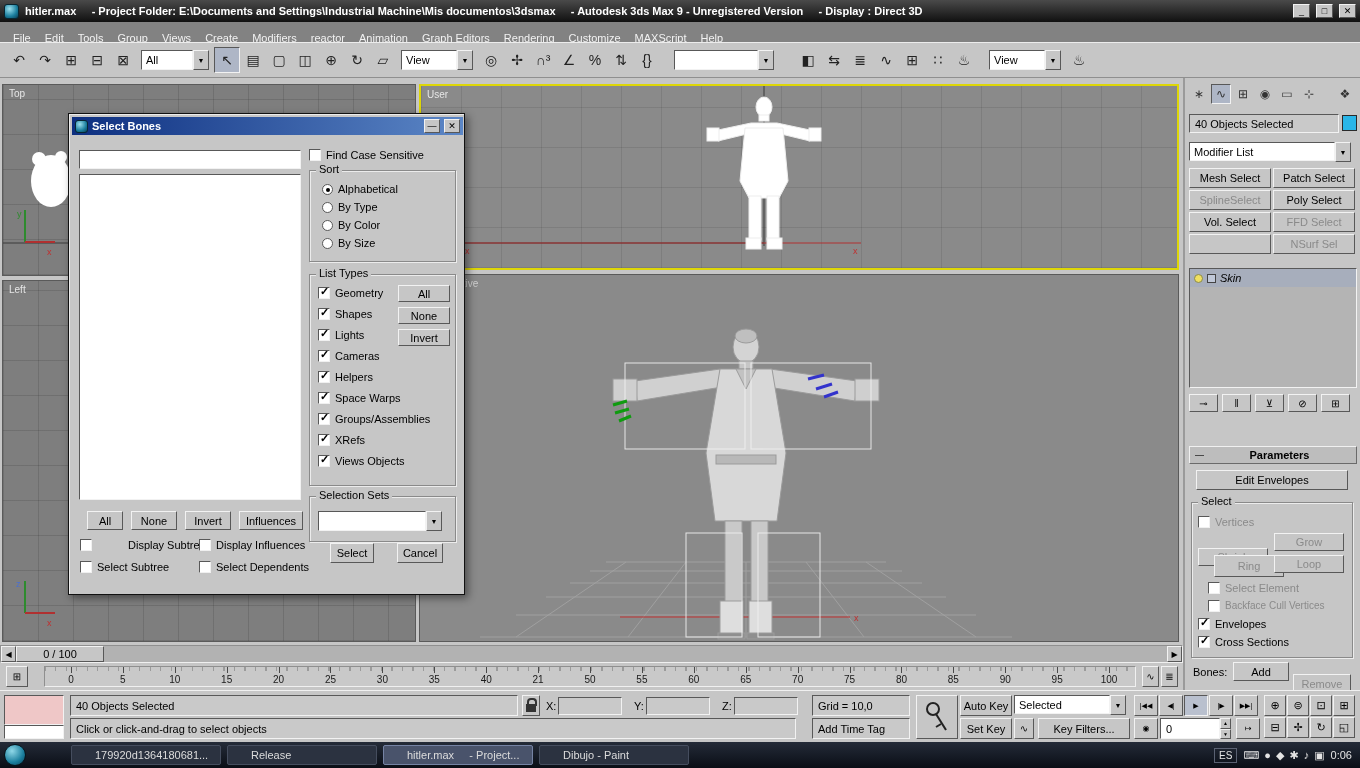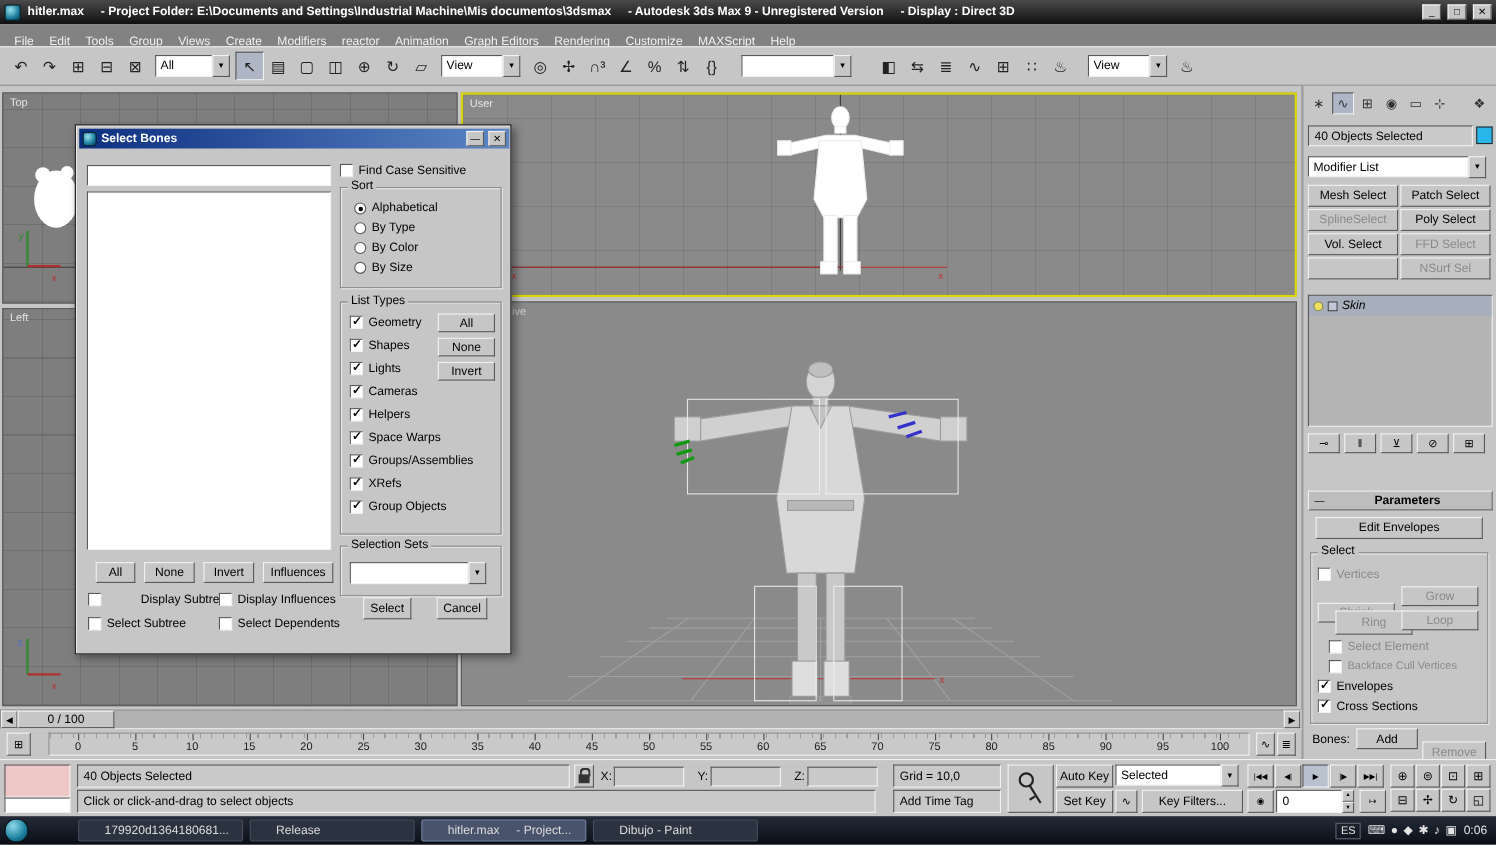--- a/index.html
+++ b/index.html
@@ -485,21 +485,21 @@
 
     <span class="tick-cell">0</span>
         <span class="tick-cell">5</span>
         <span class="tick-cell">10</span>
         <span class="tick-cell">15</span>
         <span class="tick-cell">20</span>
         <span class="tick-cell">25</span>
         <span class="tick-cell">30</span>
         <span class="tick-cell">35</span>
         <span class="tick-cell">40</span>
-        <span class="tick-cell">45</span>
+        <span class="tick-cell">21</span>
         <span class="tick-cell">50</span>
         <span class="tick-cell">55</span>
         <span class="tick-cell">60</span>
         <span class="tick-cell">65</span>
         <span class="tick-cell">70</span>
         <span class="tick-cell">75</span>
         <span class="tick-cell">80</span>
         <span class="tick-cell">85</span>
         <span class="tick-cell">90</span>
         <span class="tick-cell">95</span>
@@ -691,21 +691,21 @@
           <span>Groups/Assemblies</span>
         </div>
 
         <div class="cb-row">
           <span class="cb checked"></span>
           <span>XRefs</span>
         </div>
 
         <div class="cb-row">
           <span class="cb checked"></span>
-          <span>Group Objects</span>
+          <span>Views Objects</span>
         </div>
       </div>
       <div class="abs" style="left:88px;top:10px;display:flex;flex-direction:column;gap:5px;">
         <div class="btn" style="width:52px;height:17px;">All</div>
 
         <div class="btn" style="width:52px;height:17px;">None</div>
 
         <div class="btn" style="width:52px;height:17px;">Invert</div>
       </div>
     </div>

